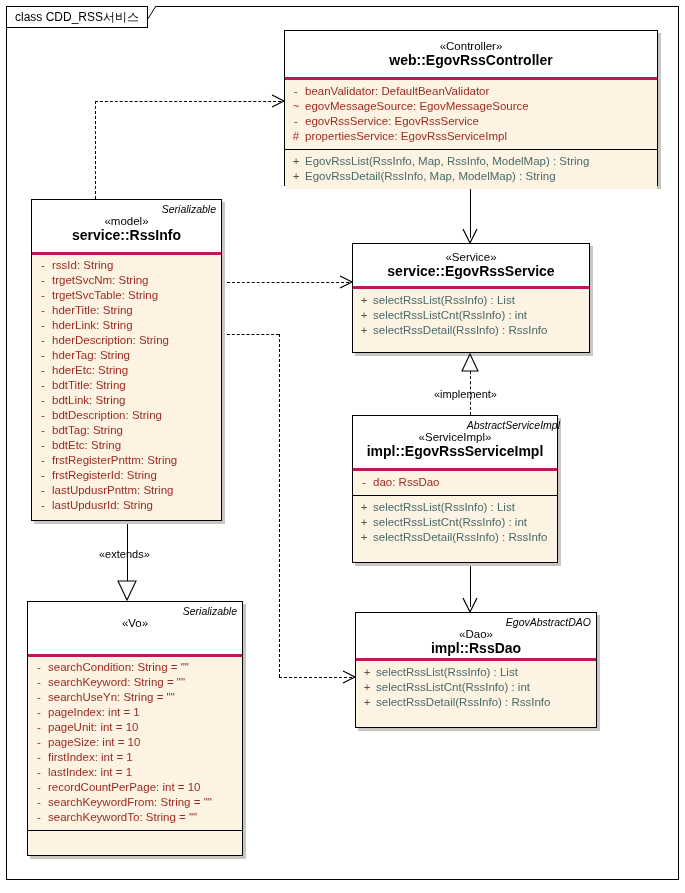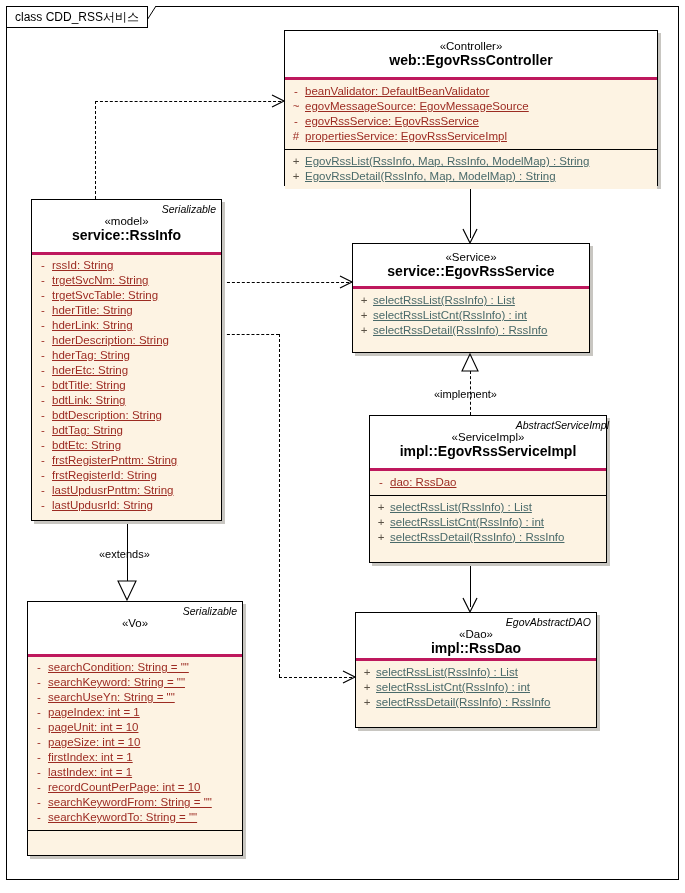--- a/index.html
+++ b/index.html
@@ -46,21 +46,21 @@
     font-size:14px;font-weight:bold;color:#000;text-align:center;line-height:14px;white-space:nowrap;
   }
   .cls .cmp{
     box-sizing:border-box;padding:4px 2px 5px 2px;background:#fdf3e3;
   }
   .cls .cmp + .cmp{border-top:1px solid #000;}
   .row{
     display:flex;align-items:baseline;font-size:11.5px;line-height:15px;white-space:nowrap;
   }
   .row .vis{width:18px;text-align:center;flex:0 0 18px;font-size:11.5px;}
-  .row .txt{flex:1 1 auto;text-decoration:underline;}
+  .row .txt{flex:1 1 auto;}
   .attr .vis,.attr .txt{color:#9c2b22;}
   .oper .vis,.oper .txt{color:#5a5246;}
   .oper .txt{color:#4a6a6a;}
   .cmp.empty{height:16px;padding:0;}
 
   
   .ln{position:absolute;background:#000;z-index:1;}
   .lnv{width:1px;}
   .dsh-h{
     position:absolute;height:0;border-top:1px dashed #000;z-index:1;
@@ -268,21 +268,21 @@
         <span class="vis">+</span>
         <span class="txt">selectRssListCnt(RssInfo) : int</span>
       </div>
     <div class="row oper">
         <span class="vis">+</span>
         <span class="txt">selectRssDetail(RssInfo) : RssInfo</span>
       </div>
   </div>
 </div>
 
-<div class="cls" style="left:369px;top:415px;width:238px;height:148px;">
+<div class="cls" style="left:352px;top:415px;width:206px;height:148px;">
   <div class="hdr" style="height:55px;">
     <div class="tagline" style="margin-right:-8px;">AbstractServiceImpl</div>
     <div class="stereo">«ServiceImpl»</div>
     <div class="cname">impl::EgovRssServiceImpl</div>
   </div>
   <div class="cmp">
     <div class="row attr">
         <span class="vis">-</span>
         <span class="txt">dao:  RssDao</span>
       </div>

